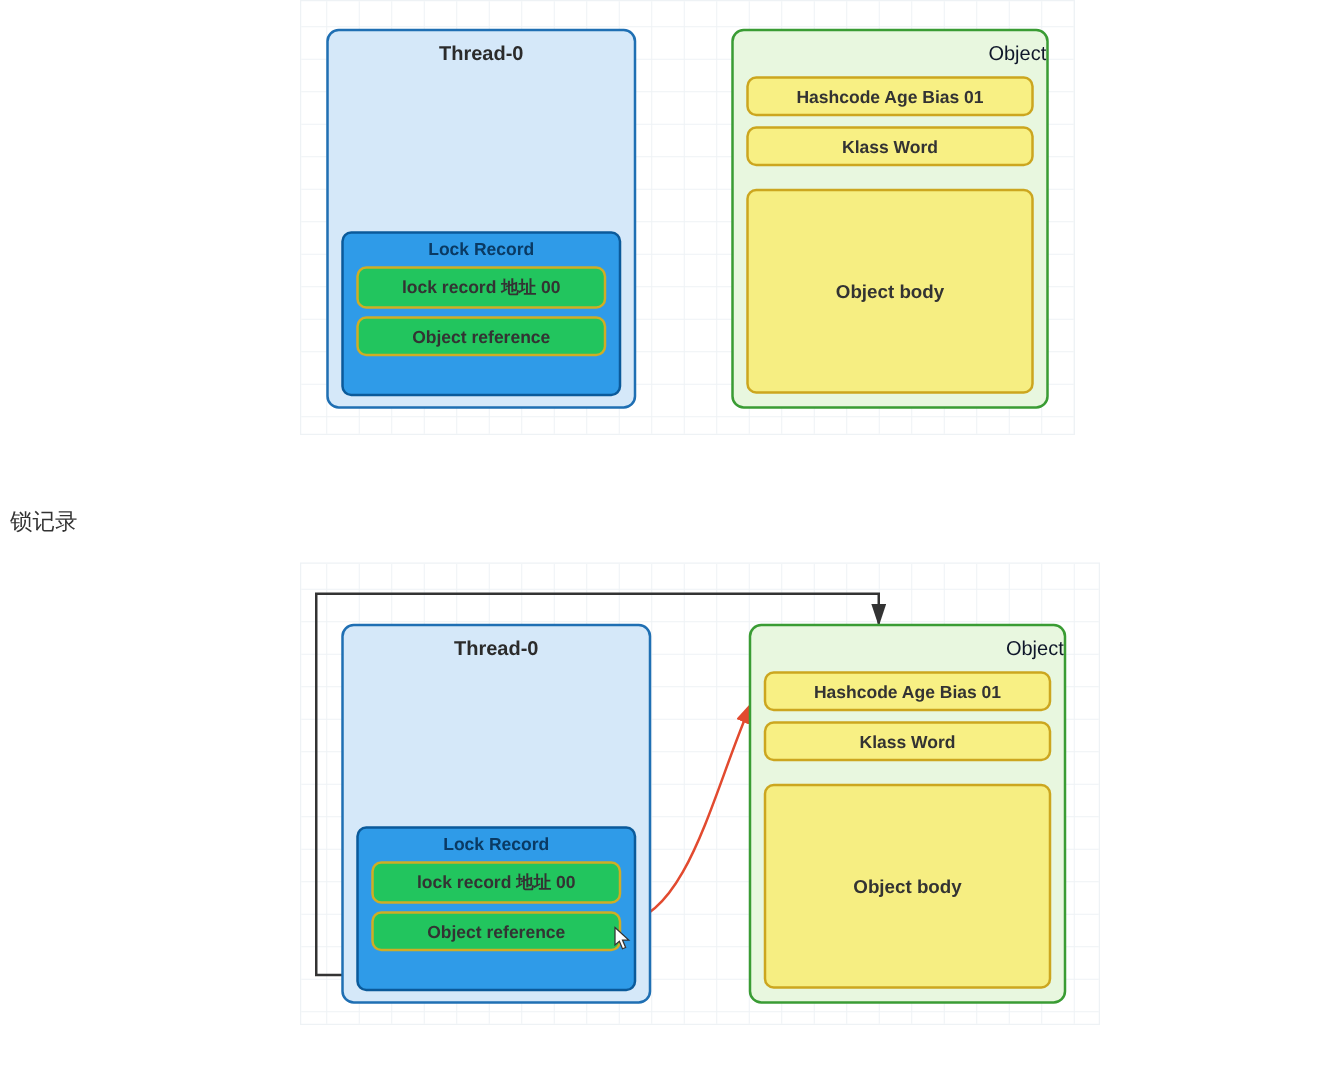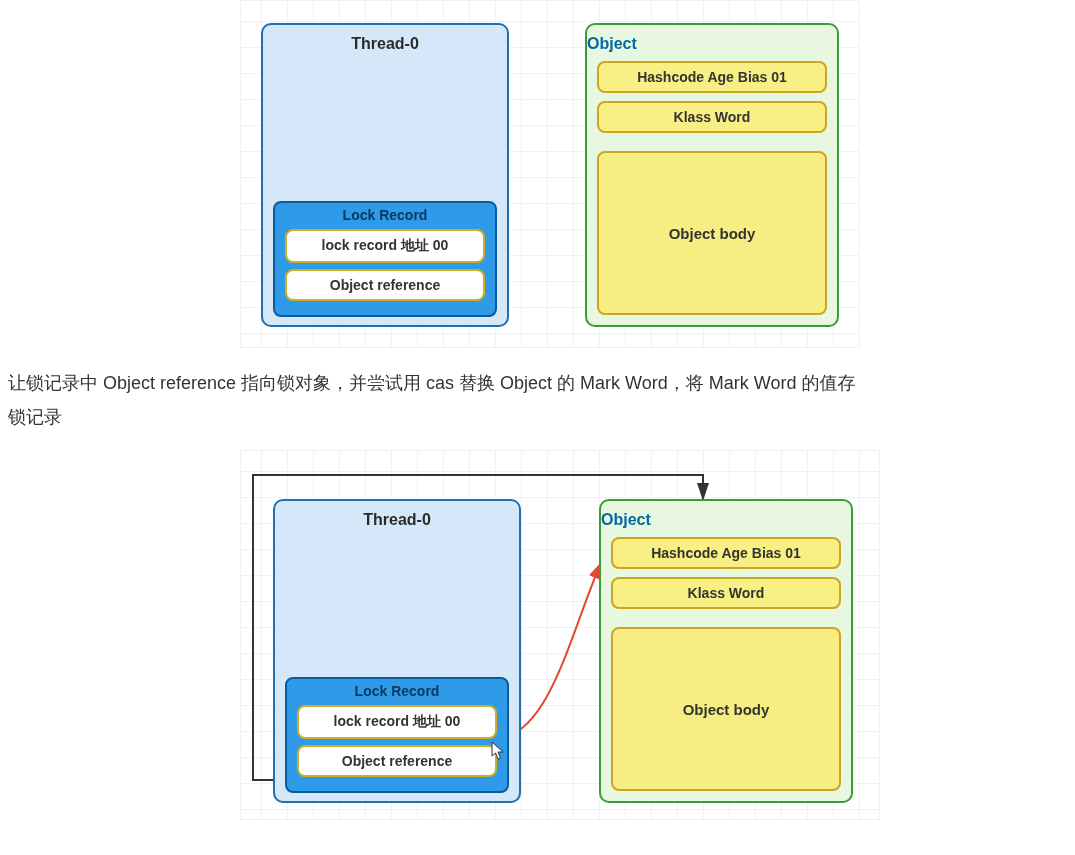--- a/index.html
+++ b/index.html
@@ -39,54 +39,54 @@
   }
 
   .lock-record {
     position: absolute;
     left: 10px;
     right: 10px;
     bottom: 8px;
     background: #2f9be8;
     border: 2px solid #0b5a9a;
     border-radius: 8px;
-    padding-bottom: 0;
+    padding-bottom: 16px;
   }
   .lock-record-title {
     color: #0a3a63;
     font-weight: 700;
     font-size: 14px;
     text-align: center;
     padding: 4px 0 6px 0;
   }
   .pill {
-    background: #ffffff;
+    background: #22c55e;
     border: 2px solid #d0ad24;
     border-radius: 8px;
     margin: 0 10px 6px 10px;
     padding: 6px 4px;
     text-align: center;
     font-weight: 700;
     font-size: 14px;
     color: #333;
   }
   .pill.last { margin-bottom: 14px; }
 
   .object-box {
     position: absolute;
     background: #e8f7df;
     border: 2px solid #3a9c34;
     border-radius: 10px;
   }
   .object-title {
-    font-weight: 700;
+    font-weight: 400;
     font-size: 16px;
-    text-align: left;
+    text-align: right;
     margin-top: 10px;
-    color: #0369a1;
+    color: #0f172a;
   }
   .obj-field {
     background: #f8f084;
     border: 2px solid #cca61f;
     border-radius: 8px;
     margin: 8px 10px 4px 10px;
     padding: 6px 4px;
     text-align: center;
     font-weight: 700;
     font-size: 14px;
@@ -138,21 +138,21 @@
   <div class="object-box" style="left:344px; top:22px; width:254px; height:304px;">
     <div class="object-title">Object</div>
     <div class="obj-field">Hashcode Age Bias 01</div>
     <div class="obj-field">Klass Word</div>
     <div class="obj-body">Object body</div>
   </div>
 
 </div>
 
 <div class="paragraph">
-  <span>让锁记录中 Object reference 指向锁对象，并尝试用 cas 替换 Object 的 Mark Word，将 Mark Word 的值存</span><br>
+  <br>
   <span>锁记录</span>
 </div>
 
 <div class="canvas bottom">
 
   <svg style="position:absolute; left:0; top:0;" width="640" height="370">
     <defs>
       <marker id="arrow-black" markerWidth="10" markerHeight="10" refX="8" refY="3" orient="auto">
         <path d="M0,0 L9,3 L0,6 Z" fill="#333"></path>
       </marker>

